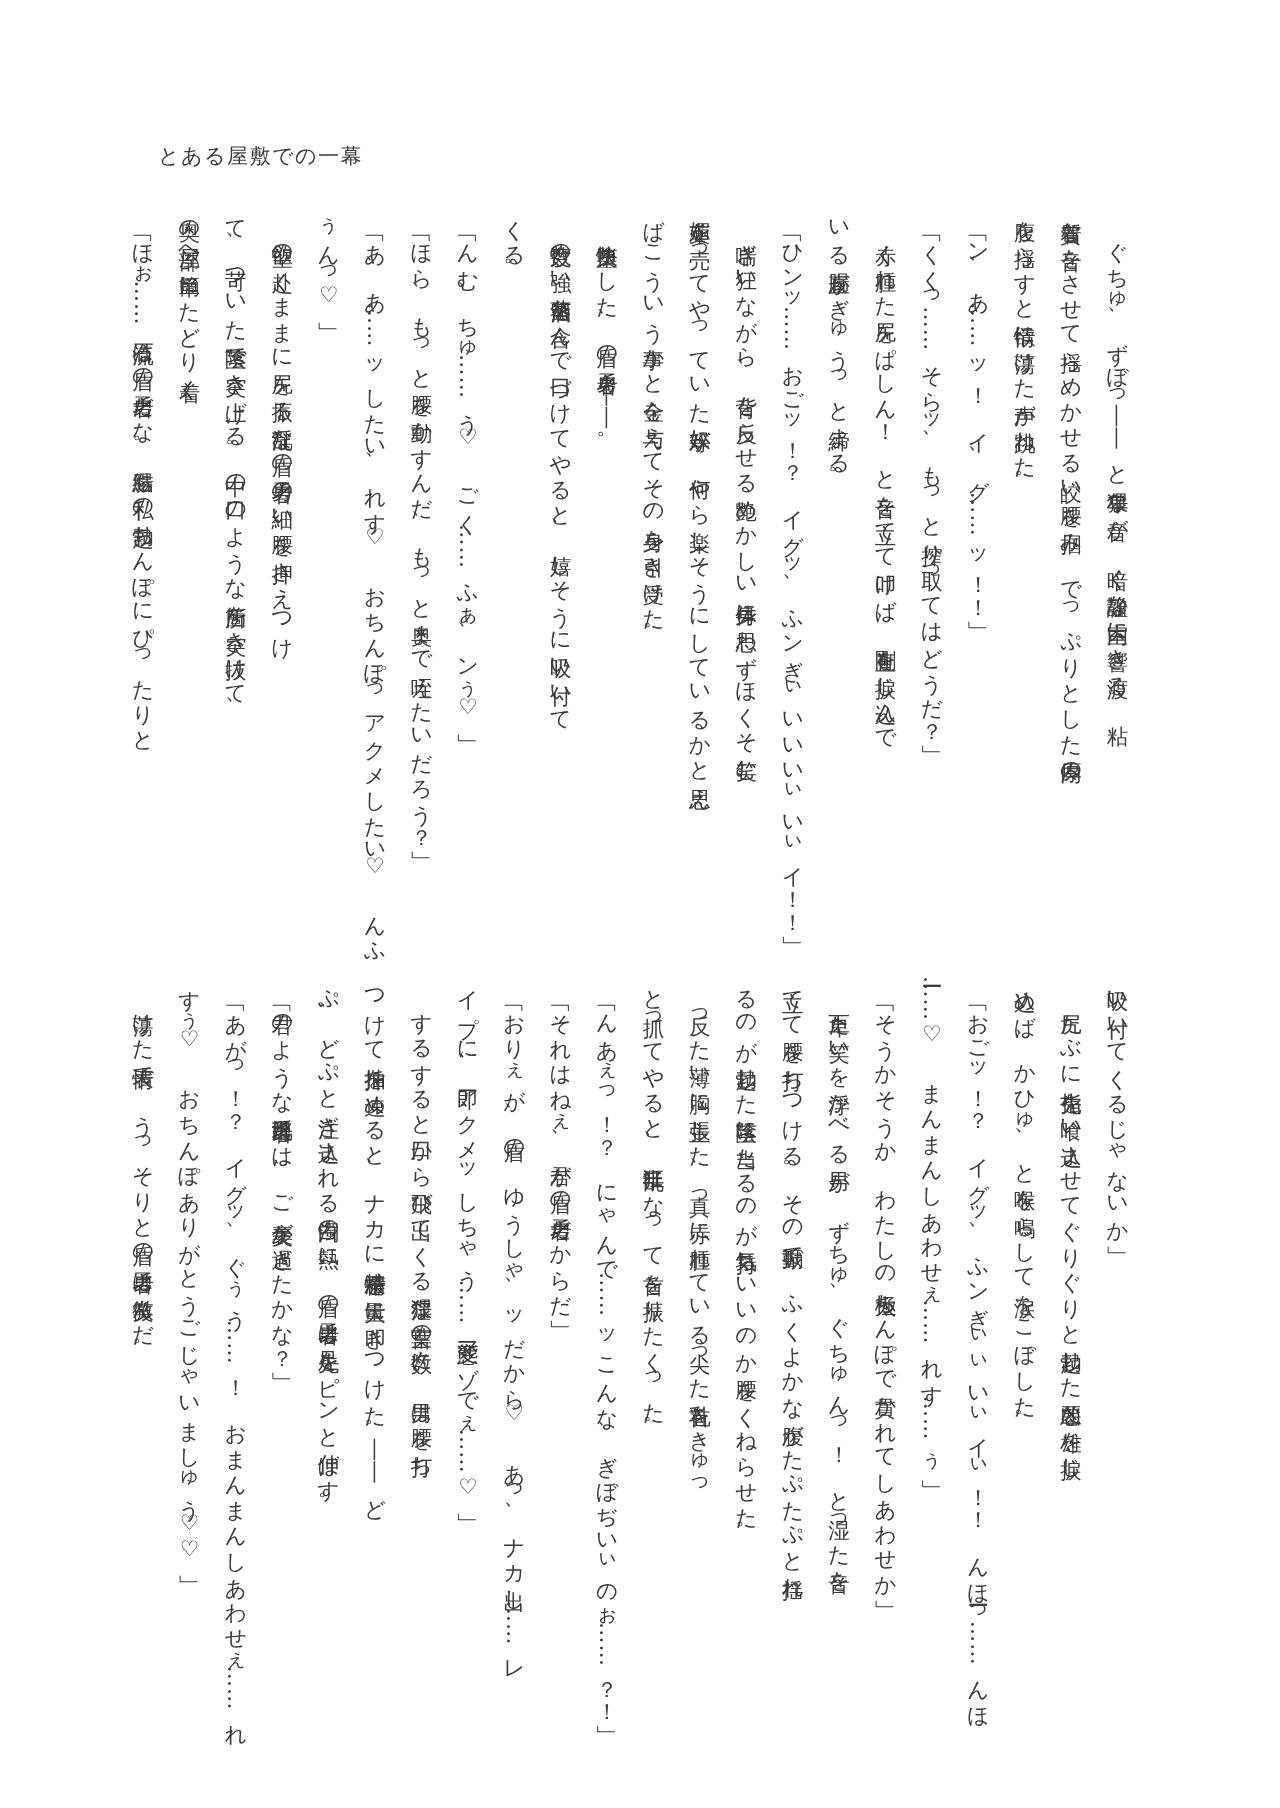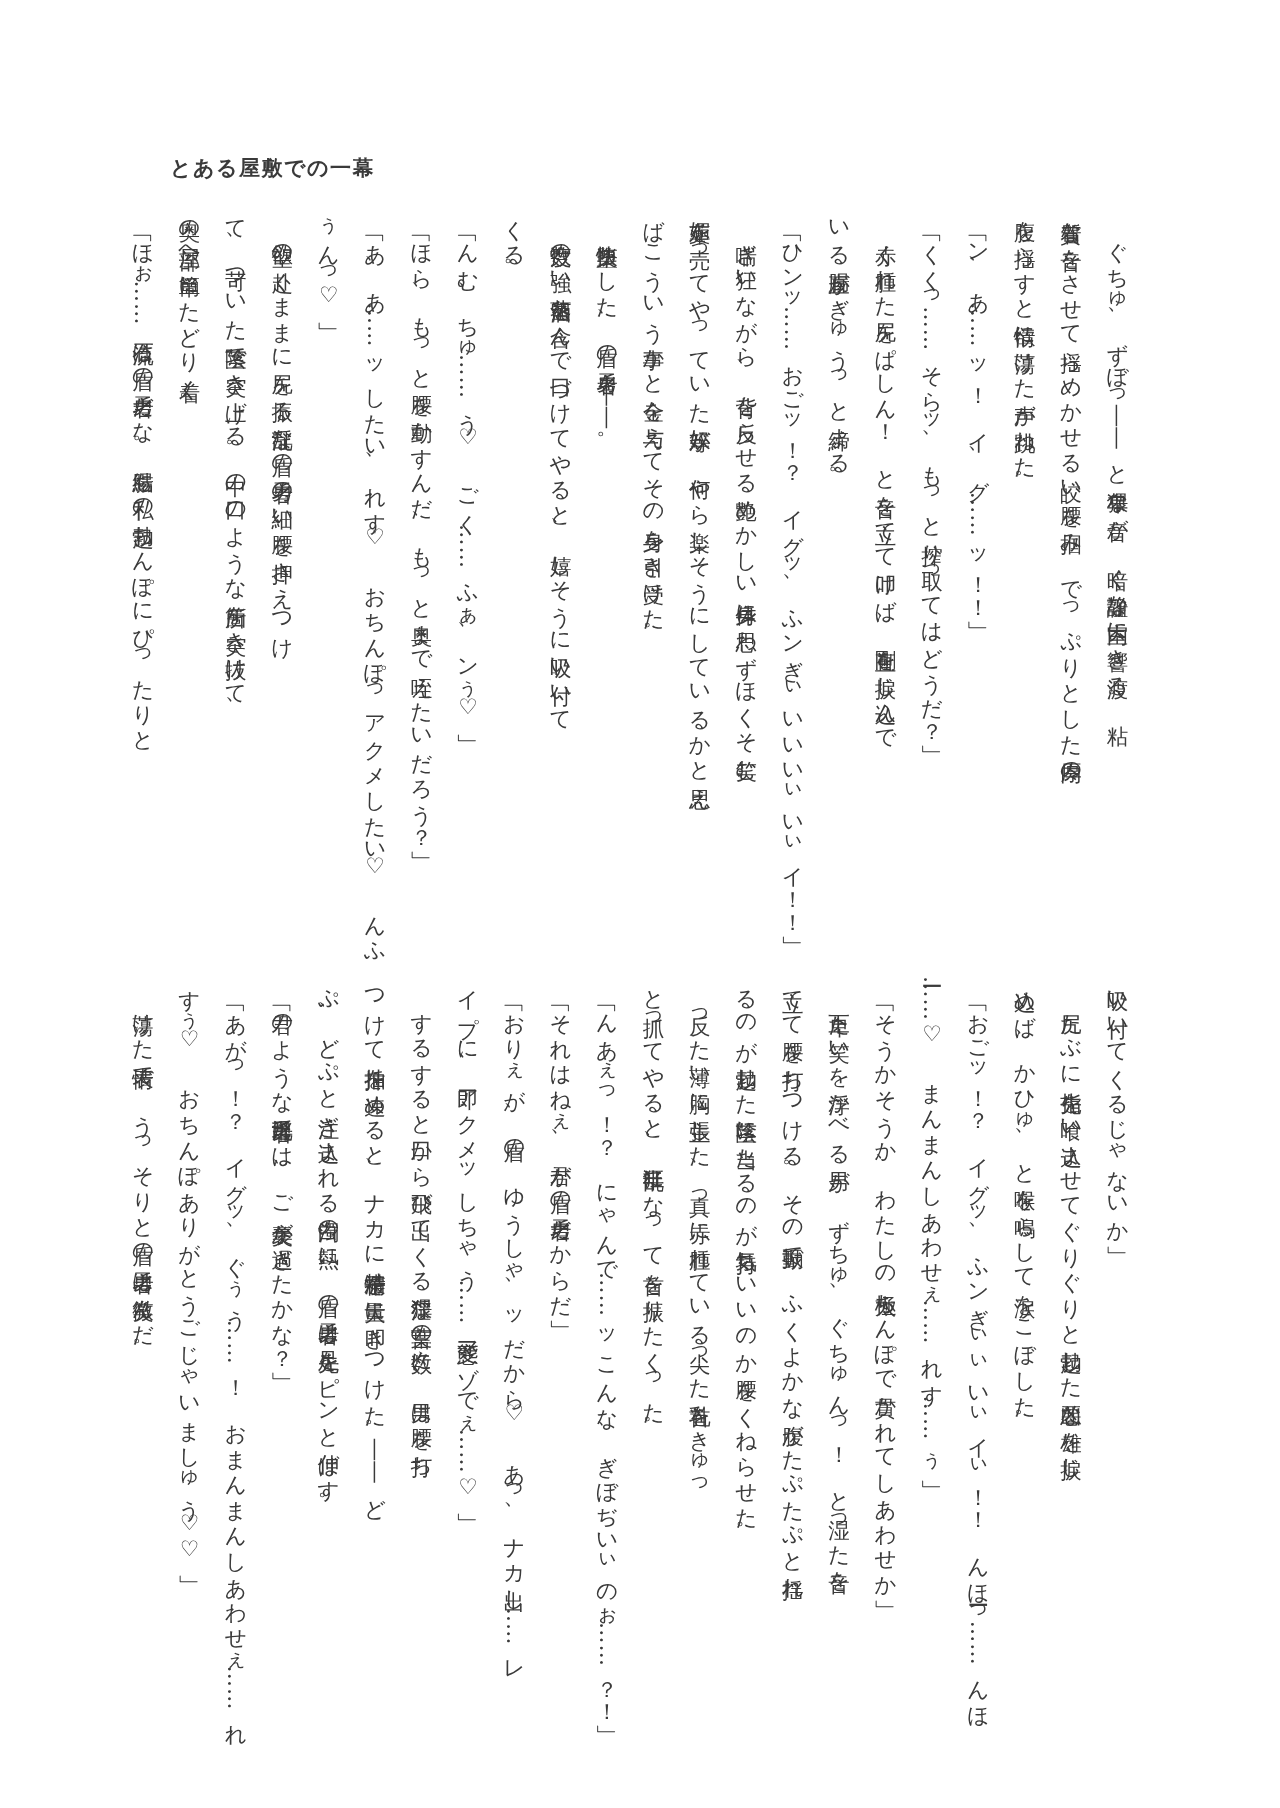--- a/index.html
+++ b/index.html
@@ -9,24 +9,24 @@
     height: 1808px;
     background: #ffffff;
     overflow: hidden;
     font-family: "DejaVu Serif", "Liberation Serif", serif;
   }
   .page-title {
     position: absolute;
     left: 158px;
     top: 142px;
     font-size: 21px;
-    font-weight: bold;
+    font-weight: normal;
     letter-spacing: 1.5px;
     color: #3a3a3a;
-    margin: 12px;
+    margin: 0;
     white-space: nowrap;
   }
   .vblock {
     position: absolute;
     right: 140px;
     writing-mode: vertical-rl;
     text-orientation: mixed;
     color: #3a3a3a;
     font-size: 21.5px;
     letter-spacing: 1px;

